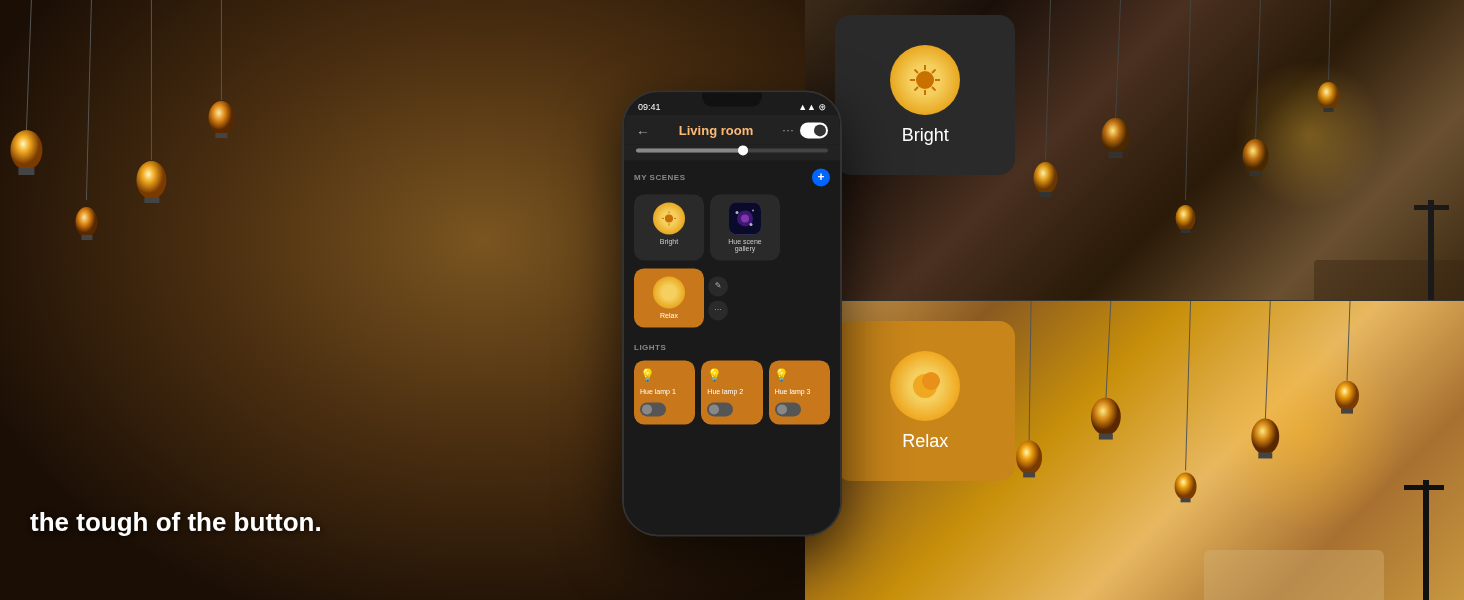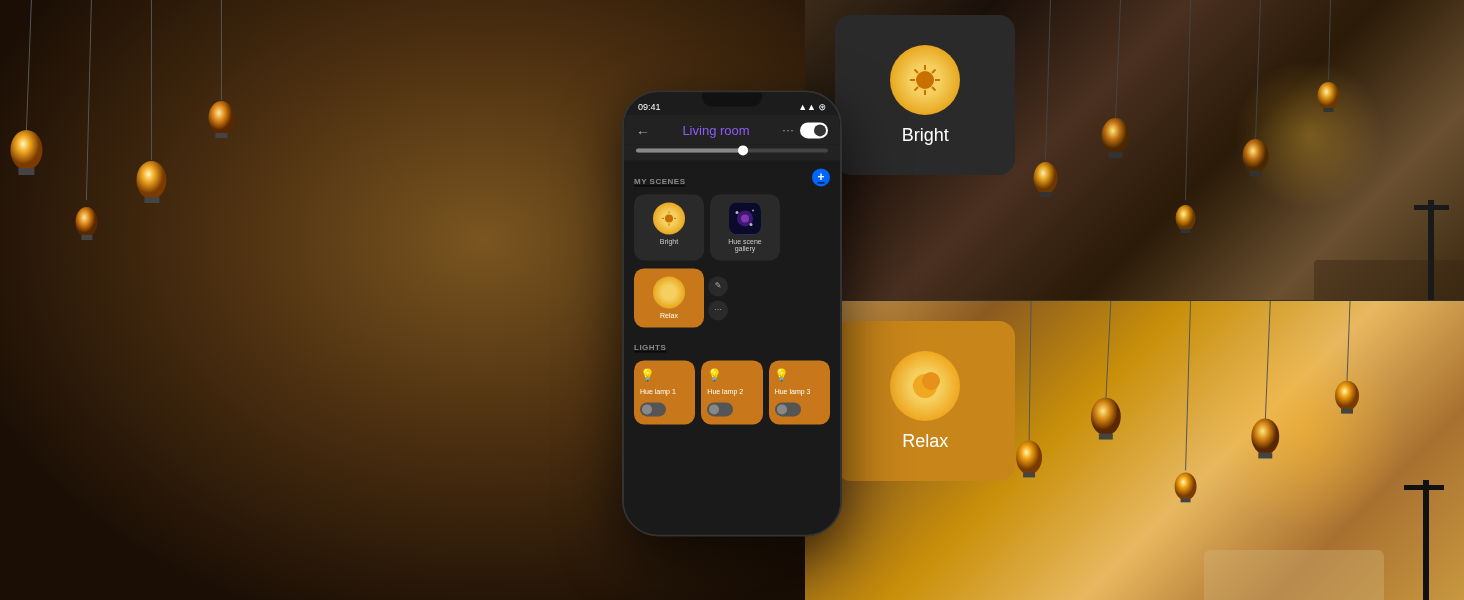--- a/index.html
+++ b/index.html
@@ -185,23 +185,23 @@
       align-items: center;
       justify-content: space-between;
     }
 
     .app-header-back {
       color: #aaa;
       font-size: 14px;
     }
 
     .app-header-title {
-      color: #8b5cf6;
+      color: #fdba74;
       font-size: 13px;
-      font-weight: 400;
+      font-weight: 700;
       text-align: center;
     }
 
     .app-header-right {
       display: flex;
       align-items: center;
       gap: 6px;
     }
 
     .app-header-dots {
@@ -259,23 +259,22 @@
     }
 
     
     .scenes-section {
       padding: 8px 10px;
     }
 
     .section-header {
       display: flex;
       justify-content: space-between;
-      align-items: flex-end;
+      align-items: center;
       margin-bottom: 8px;
-      text-decoration: underline;
     }
 
     .section-title {
       color: #888;
       font-size: 8px;
       font-weight: 600;
       letter-spacing: 0.5px;
     }
 
     .add-btn {
@@ -651,20 +650,21 @@
     </div>
 
     <div style="position:absolute;right:35px;bottom:0;width:6px;height:120px;background:#111;z-index:3;"></div>
     <div style="position:absolute;right:20px;bottom:110px;width:40px;height:5px;background:#111;z-index:3;"></div>
 
     <div style="position:absolute;right:80px;bottom:0;width:180px;height:50px;background:rgba(210,180,120,0.4);z-index:2;border-radius:6px 6px 0 0;"></div>
   </div>
 </div>
 
 <div class="overlay-text">
+  <div>the tough of the button.</div>
 </div>
 
 <div class="phone-container">
   <div class="phone">
 
     <div class="phone-notch-area" style="position:relative;padding-top:10px;">
       <div class="phone-notch"></div>
       <span>09:41</span>
       <span>▲▲ ⊛</span>
     </div>

